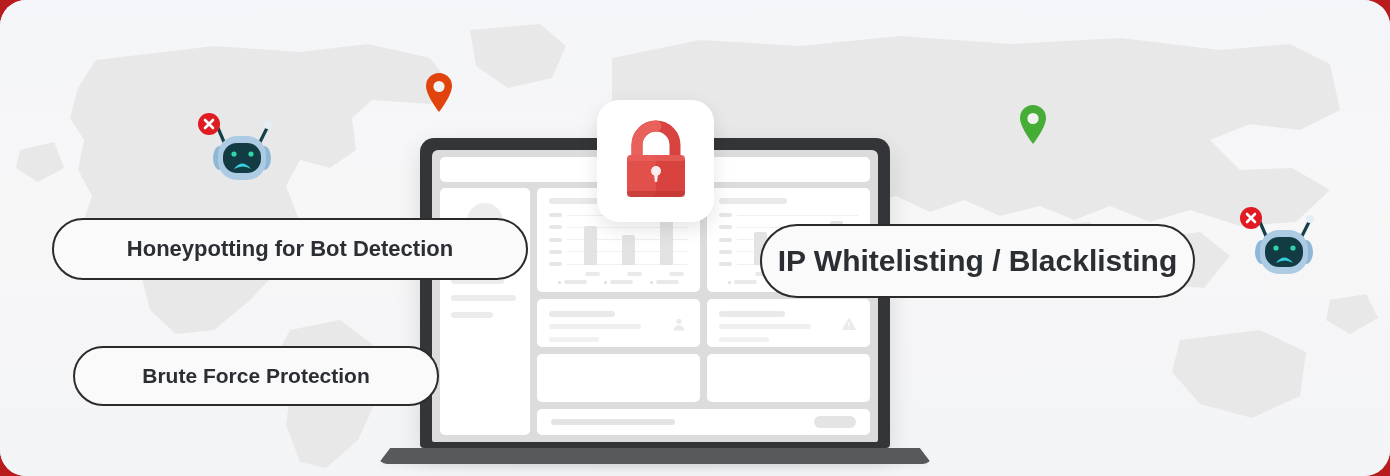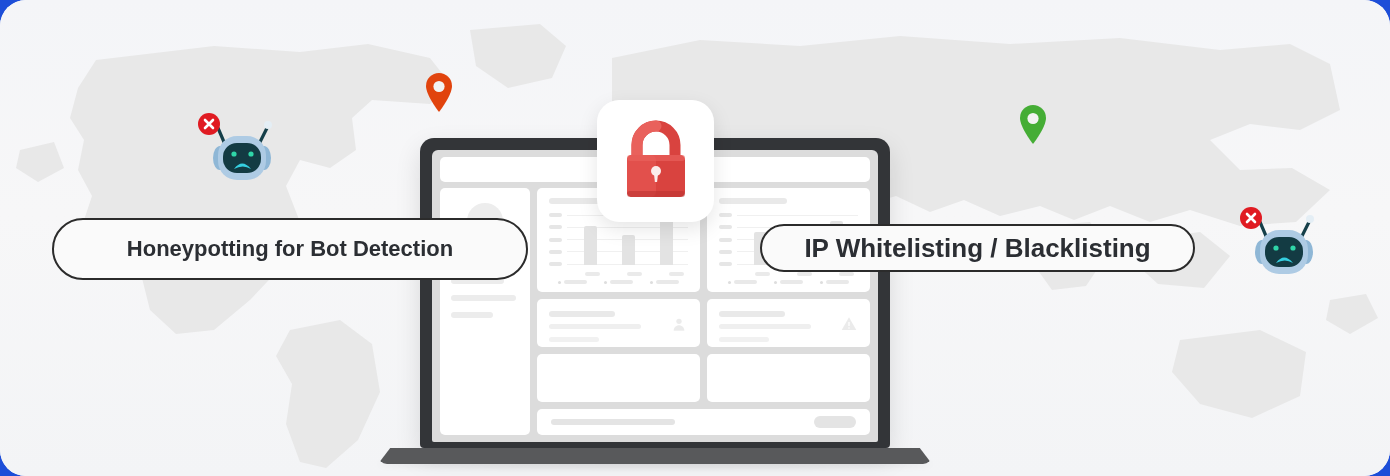--- a/index.html
+++ b/index.html
@@ -8,21 +8,21 @@
   }
   body {
     font-family: "Liberation Sans", sans-serif;
   }
 
   .stage {
     position: relative;
     width: 1390px;
     height: 476px;
     overflow: hidden;
-    background: #1d4ed8;
+    background: #b91c1c;
   }
 
   
   .bg-card {
     position: absolute;
     left: 0; top: 0;
     width: 1390px; height: 476px;
     background: #f7f8fa;
     border-radius: 26px;
     overflow: hidden;
@@ -267,21 +267,21 @@
     border-radius: 40px;
     display: flex;
     align-items: center;
     justify-content: center;
     color: #2b2e33;
     font-weight: bold;
     box-sizing: border-box;
     white-space: nowrap;
   }
   #pill-honeypot { left: 52px;  top: 218px; width: 476px; height: 62px; font-size: 22px; }
-  #pill-whitelist{ left: 760px; top: 224px; width: 435px; height: 48px; font-size: 26px; }
+  #pill-whitelist{ left: 760px; top: 224px; width: 435px; height: 74px; font-size: 30px; }
   #pill-brute    { left: 73px;  top: 346px; width: 366px; height: 60px; font-size: 21px; }
   #pill-ipbased  { left: 496px; top: 345px; width: 822px; height: 63px; font-size: 23px; }
 
   
   .bot { position: absolute; }
   #bot-left  { left: 196px; top: 112px; width: 92px; height: 72px; }
   #bot-right { left: 1238px; top: 206px; width: 92px; height: 72px; }
 
   
   .pin { position: absolute; }
@@ -507,20 +507,23 @@
   </div>
 
   <div class="pill" id="pill-honeypot">
     <span>Honeypotting for Bot Detection</span>
   </div>
 
   <div class="pill" id="pill-whitelist">
     <span>IP Whitelisting / Blacklisting</span>
   </div>
 
+  <div class="pill" id="pill-brute">
+    <span>Brute Force Protection</span>
+  </div>
 
 
   <svg class="bot" id="bot-left" viewBox="0 0 92 72">
     <g>
       <path d="M28 30 L22 16" stroke="#153f49" stroke-width="3.2" stroke-linecap="round" fill="none"></path>
       <path d="M64 30 L72 14" stroke="#153f49" stroke-width="3.2" stroke-linecap="round" fill="none"></path>
       <circle cx="72" cy="13" r="4" fill="#e4eef5"></circle>
     </g>
     <ellipse cx="24" cy="46" rx="7" ry="12" fill="#8fb7d6"></ellipse>
     <ellipse cx="68" cy="46" rx="7" ry="12" fill="#8fb7d6"></ellipse>

